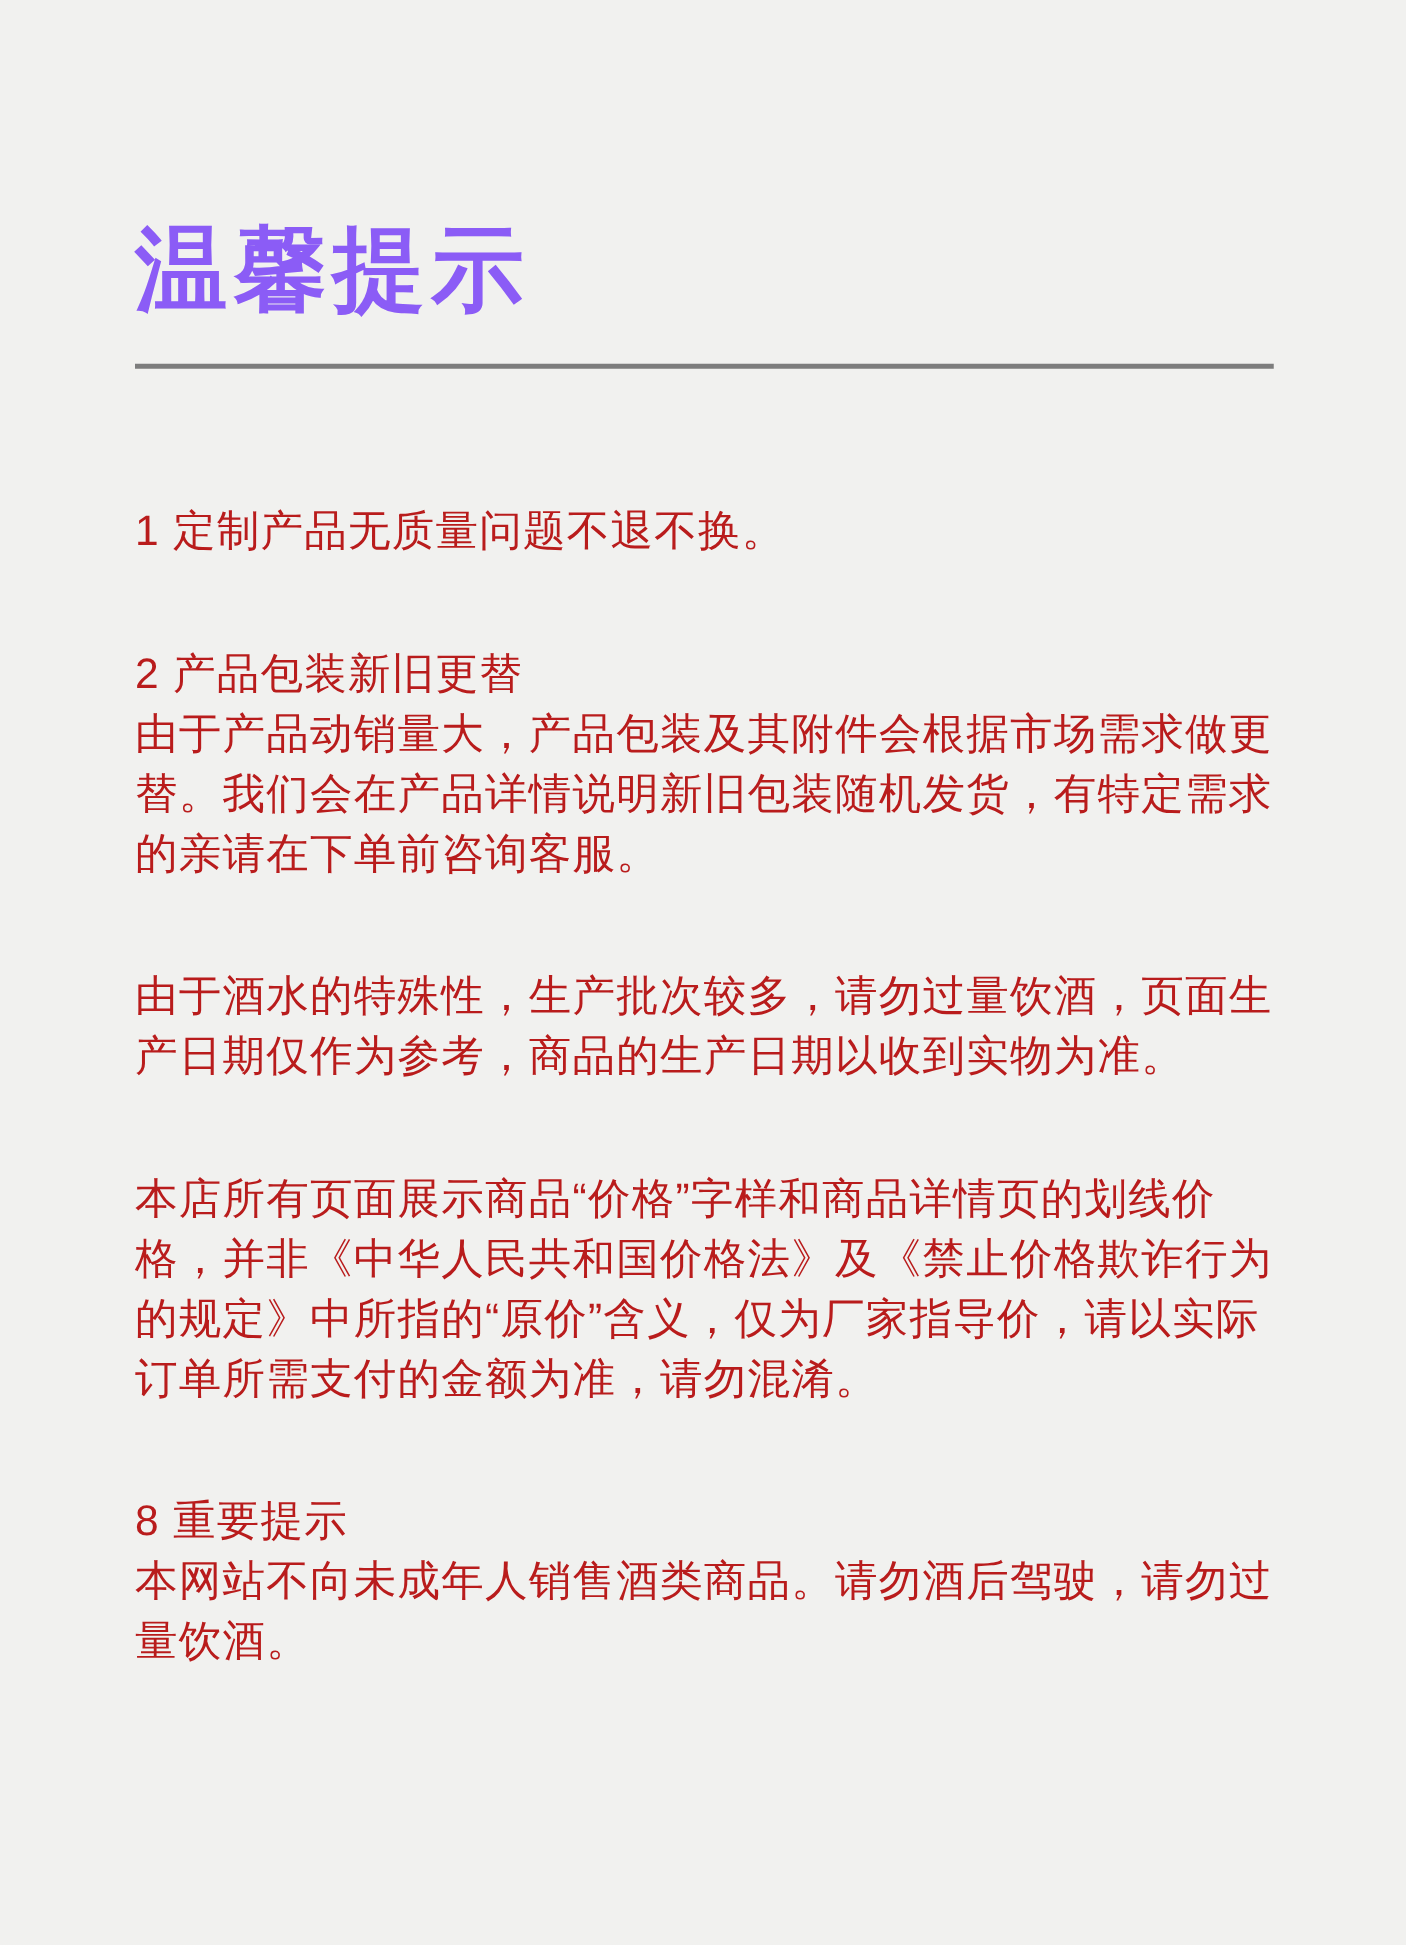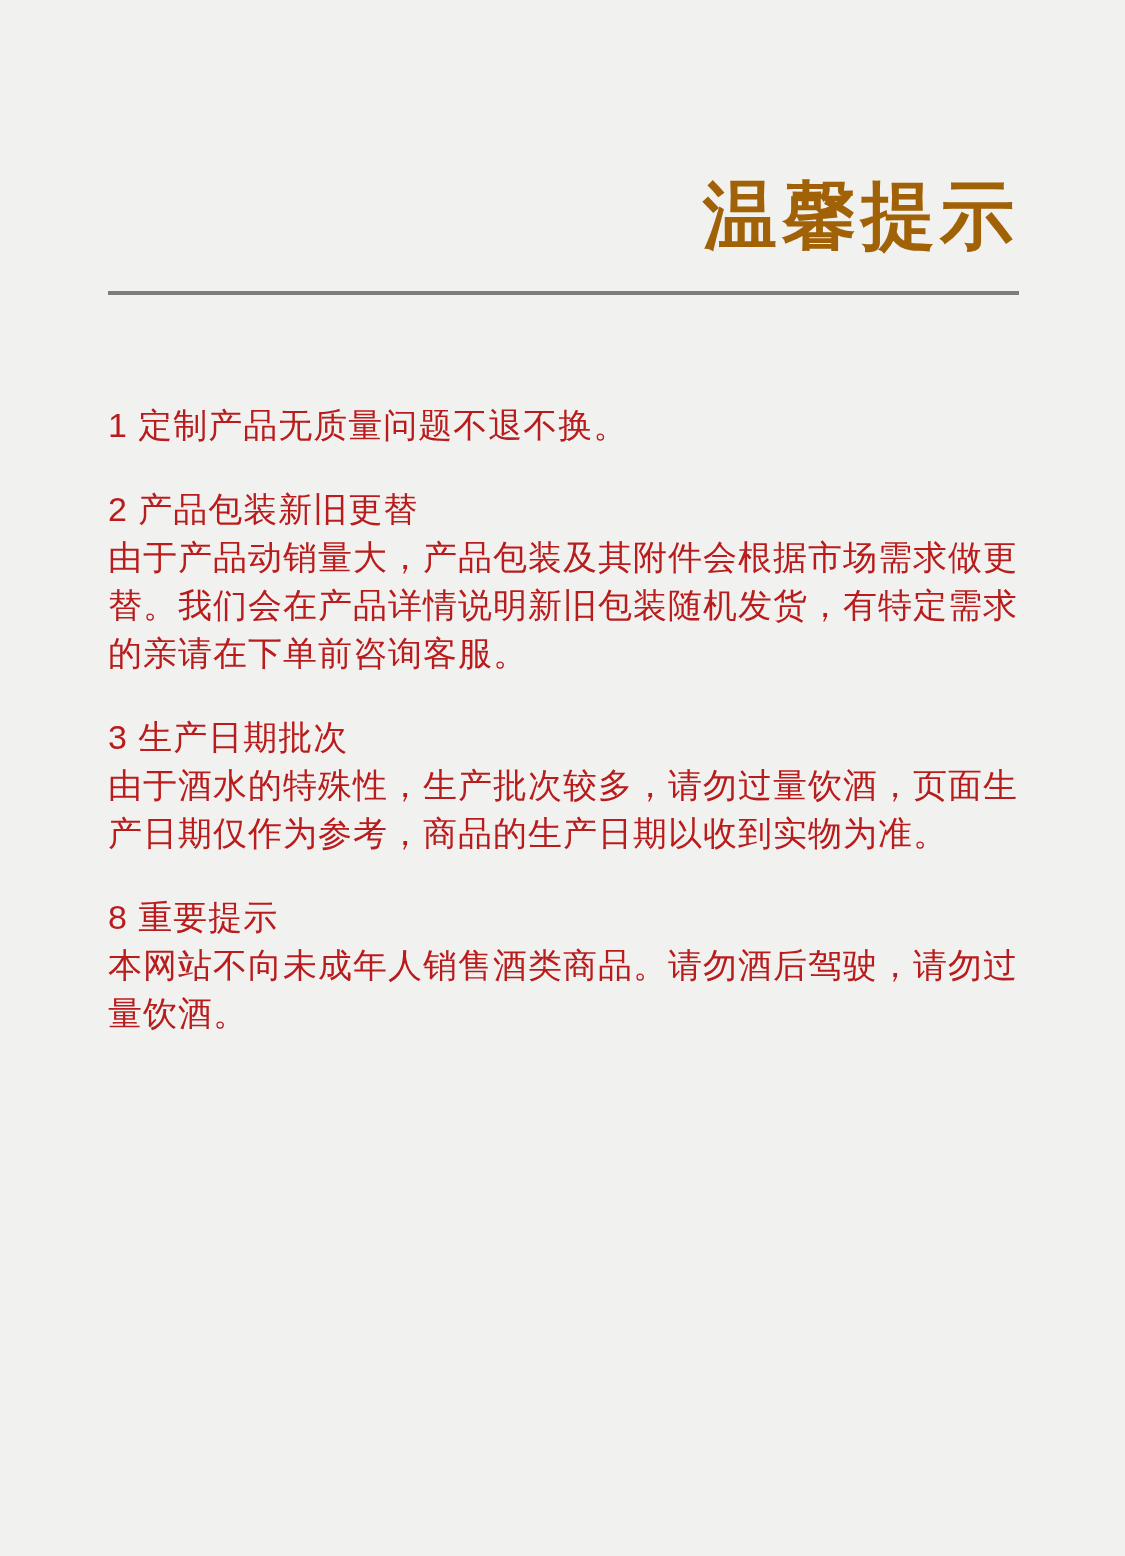--- a/index.html
+++ b/index.html
@@ -18,37 +18,37 @@
     width: 1125px;
     height: 1556px;
     padding: 0 106px 0 108px;
   }
   .title {
     margin: 178px 0 0 0;
     font-size: 74px;
     line-height: 76px;
     font-weight: 700;
     letter-spacing: 5px;
-    text-align: right;
-    color: #a16207;
+    text-align: left;
+    color: #8b5cf6;
   }
   .divider {
     margin-top: 37px;
     width: 911px;
     height: 4px;
     background: #7d7d7d;
   }
   .content {
     margin-top: 106px;
     color: #b91c1c;
     font-size: 34px;
     line-height: 48px;
   }
   .section { margin: 0; }
-  .section + .section { margin-top: 36px; }
+  .section + .section { margin-top: 66px; }
   .line {
     margin: 0;
     letter-spacing: 1px;
   }
 </style>
 </head>
 <body>
 
 <div class="page">
 
@@ -61,25 +61,25 @@
     <div class="section">
       <p class="line">1 定制产品无质量问题不退不换。</p>
     </div>
 
     <div class="section">
       <p class="line">2 产品包装新旧更替</p>
       <p class="line">由于产品动销量大，产品包装及其附件会根据市场需求做更替。我们会在产品详情说明新旧包装随机发货，有特定需求的亲请在下单前咨询客服。</p>
     </div>
 
     <div class="section">
-      <p class="line">3 生产日期批次</p>
       <p class="line">由于酒水的特殊性，生产批次较多，请勿过量饮酒，页面生产日期仅作为参考，商品的生产日期以收到实物为准。</p>
     </div>
 
     <div class="section">
+      <p class="line">本店所有页面展示商品“价格”字样和商品详情页的划线价格，并非《中华人民共和国价格法》及《禁止价格欺诈行为的规定》中所指的“原价”含义，仅为厂家指导价，请以实际订单所需支付的金额为准，请勿混淆。</p>
     </div>
 
     <div class="section">
       <p class="line">8 重要提示</p>
       <p class="line">本网站不向未成年人销售酒类商品。请勿酒后驾驶，请勿过量饮酒。</p>
     </div>
 
   </div>
 </div>
 

